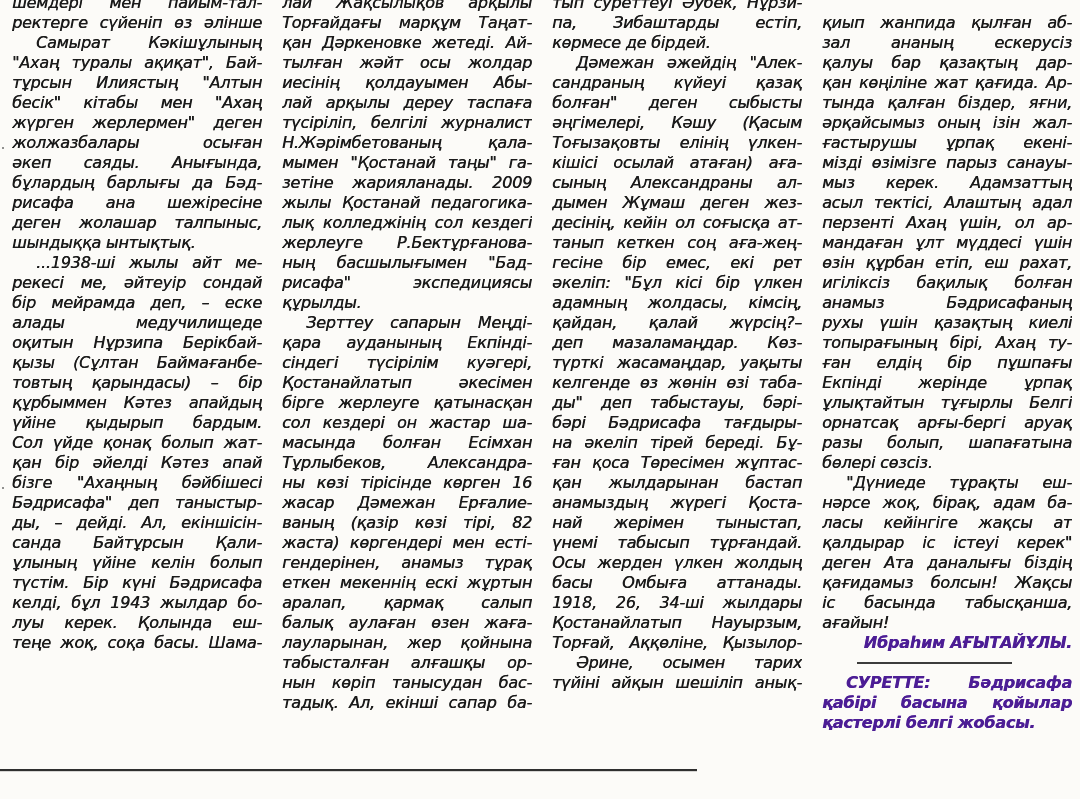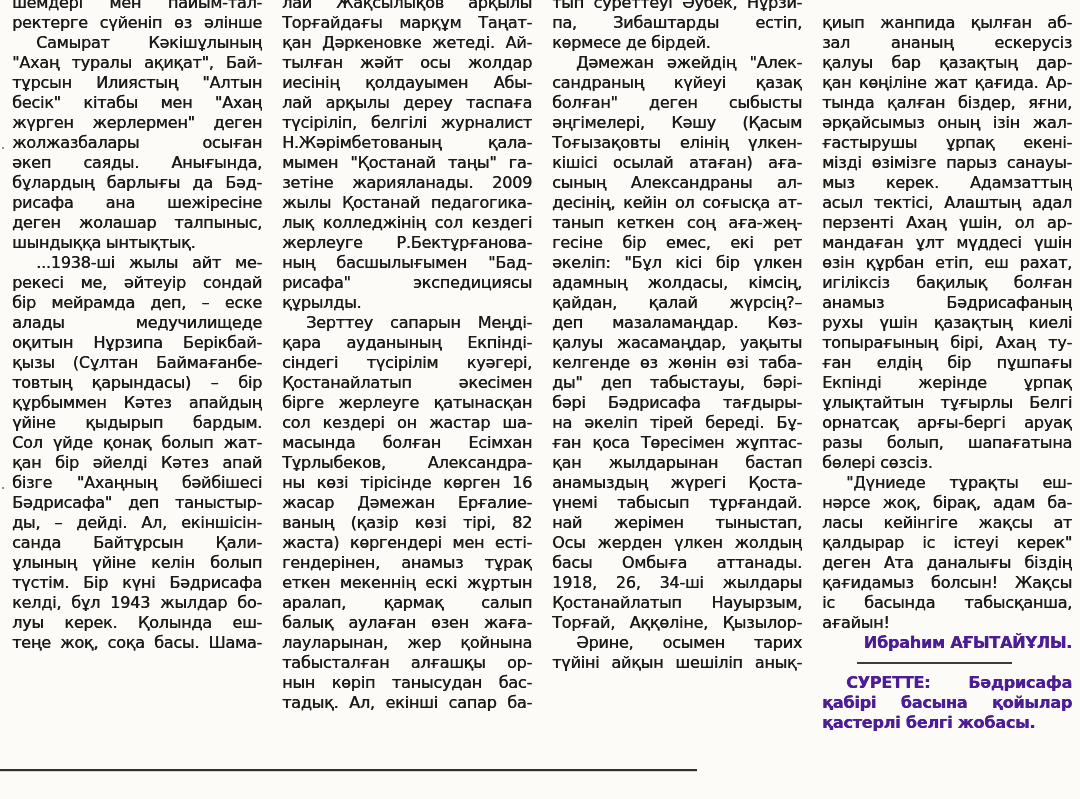--- a/index.html
+++ b/index.html
@@ -9,20 +9,21 @@
   }
   .page {
     position: relative;
     width: 1080px;
     height: 799px;
     margin: 0 auto;
     background: #fcfbf8;
     overflow: hidden;
     font-family: "DejaVu Sans", sans-serif;
     color: #1b1b1b;
+    font-style: italic;
   }
   .columns {
     display: flex;
     gap: 20px;
     padding: 0 10px 0 12px;
     margin-top: -7px;
   }
   .col {
     flex: 0 0 250px;
     width: 250px;
@@ -150,37 +151,38 @@
         <div class="ln">тып суреттеуі Әубек, Нұрзи-</div>
         <div class="ln">па, Зибаштарды естіп,</div>
         <div class="ln end">көрмесе де бірдей.</div>
         <div class="ln ind">Дәмежан әжейдің "Алек-</div>
         <div class="ln">сандраның күйеуі қазақ</div>
         <div class="ln">болған" деген сыбысты</div>
         <div class="ln">әңгімелері, Кәшу (Қасым</div>
         <div class="ln">Тоғызақовты елінің үлкен-</div>
         <div class="ln">кішісі осылай атаған) аға-</div>
         <div class="ln">сының Александраны ал-</div>
+        <div class="ln">дымен Жұмаш деген жез-</div>
         <div class="ln">десінің, кейін ол соғысқа ат-</div>
         <div class="ln">танып кеткен соң аға-жең-</div>
         <div class="ln">гесіне бір емес, екі рет</div>
         <div class="ln">әкеліп: "Бұл кісі бір үлкен</div>
         <div class="ln">адамның жолдасы, кімсің,</div>
         <div class="ln">қайдан, қалай жүрсің?–</div>
         <div class="ln">деп мазаламаңдар. Көз-</div>
-        <div class="ln">қалуы жасамаңдар, уақыты</div>
+        <div class="ln">түрткі жасамаңдар, уақыты</div>
         <div class="ln">келгенде өз жөнін өзі таба-</div>
         <div class="ln">ды" деп табыстауы, бәрі-</div>
         <div class="ln">бәрі Бәдрисафа тағдыры-</div>
         <div class="ln">на әкеліп тірей береді. Бұ-</div>
         <div class="ln">ған қоса Төресімен жұптас-</div>
         <div class="ln">қан жылдарынан бастап</div>
         <div class="ln">анамыздың жүрегі Қоста-</div>
+        <div class="ln">най жерімен тыныстап,</div>
         <div class="ln">үнемі табысып тұрғандай.</div>
-        <div class="ln">най жерімен тыныстап,</div>
         <div class="ln">Осы жерден үлкен жолдың</div>
         <div class="ln">басы Омбыға аттанады.</div>
         <div class="ln">1918, 26, 34-ші жылдары</div>
         <div class="ln">Қостанайлатып Науырзым,</div>
         <div class="ln">Торғай, Аққөліне, Қызылор-</div>
         <div class="ln ind">Әрине, осымен тарих</div>
         <div class="ln">түйіні айқын шешіліп анық-</div>
       </div>
       <div class="col">
         <div class="ln end"></div>

